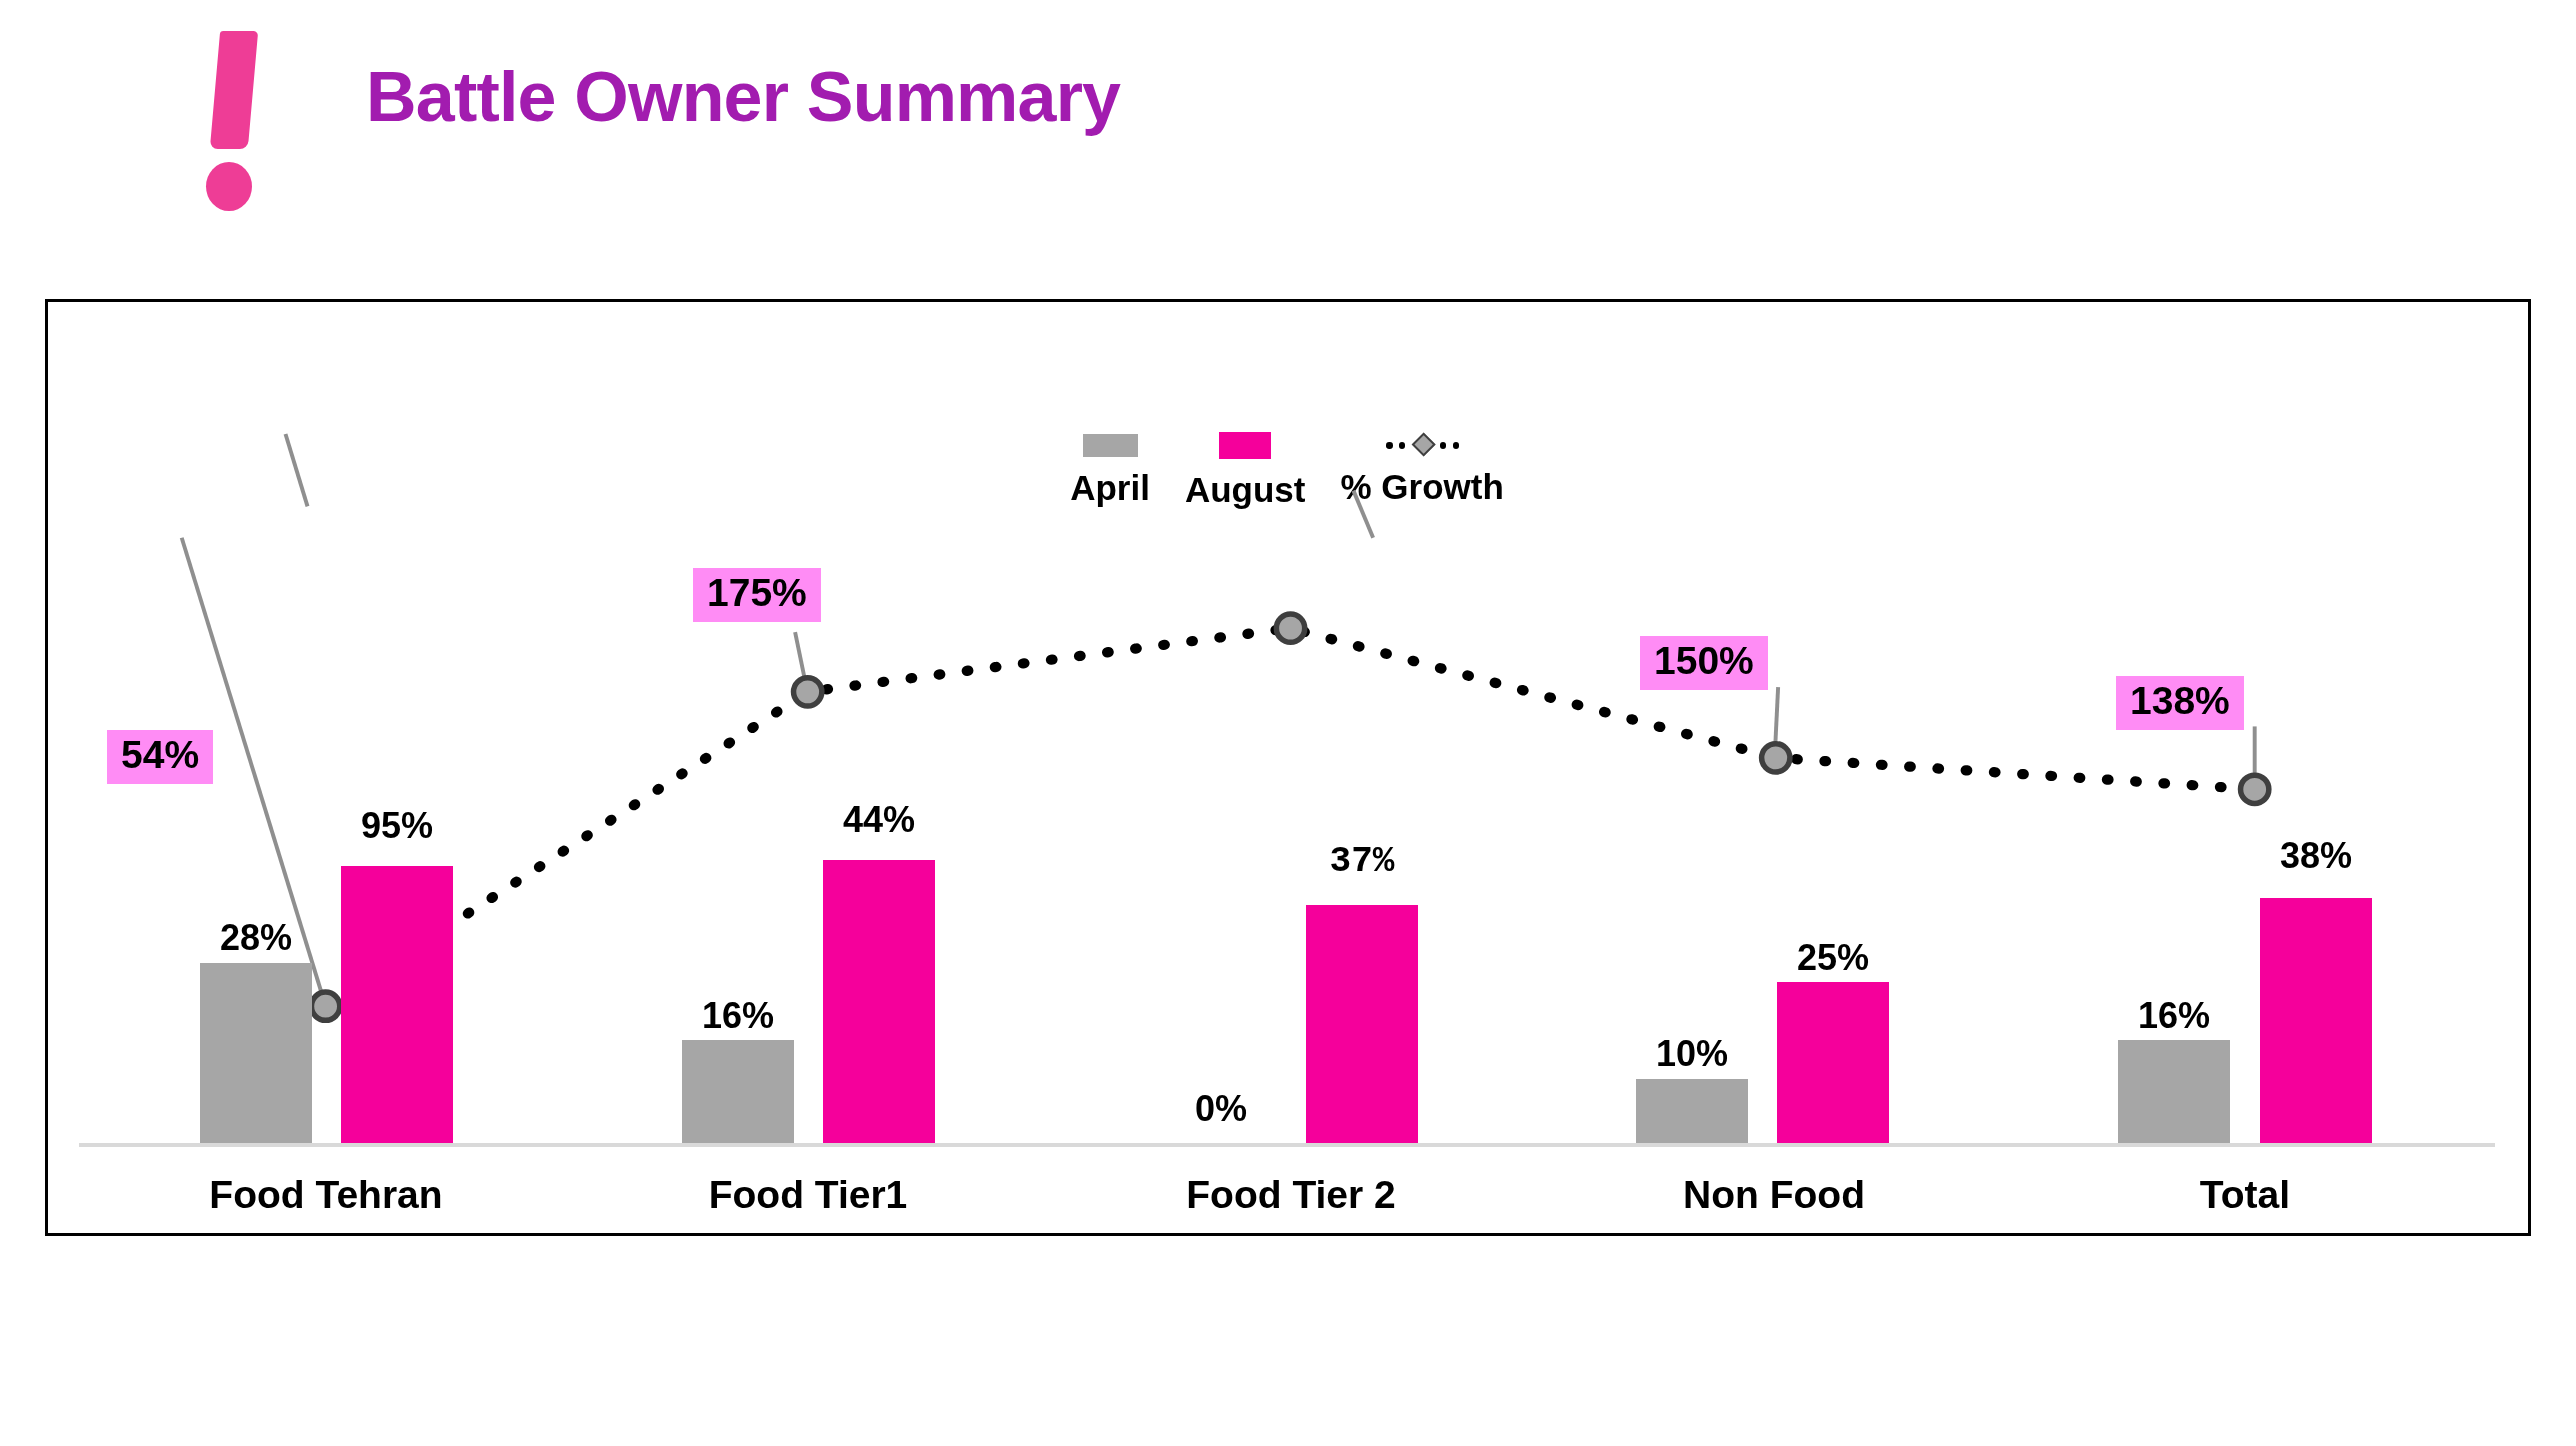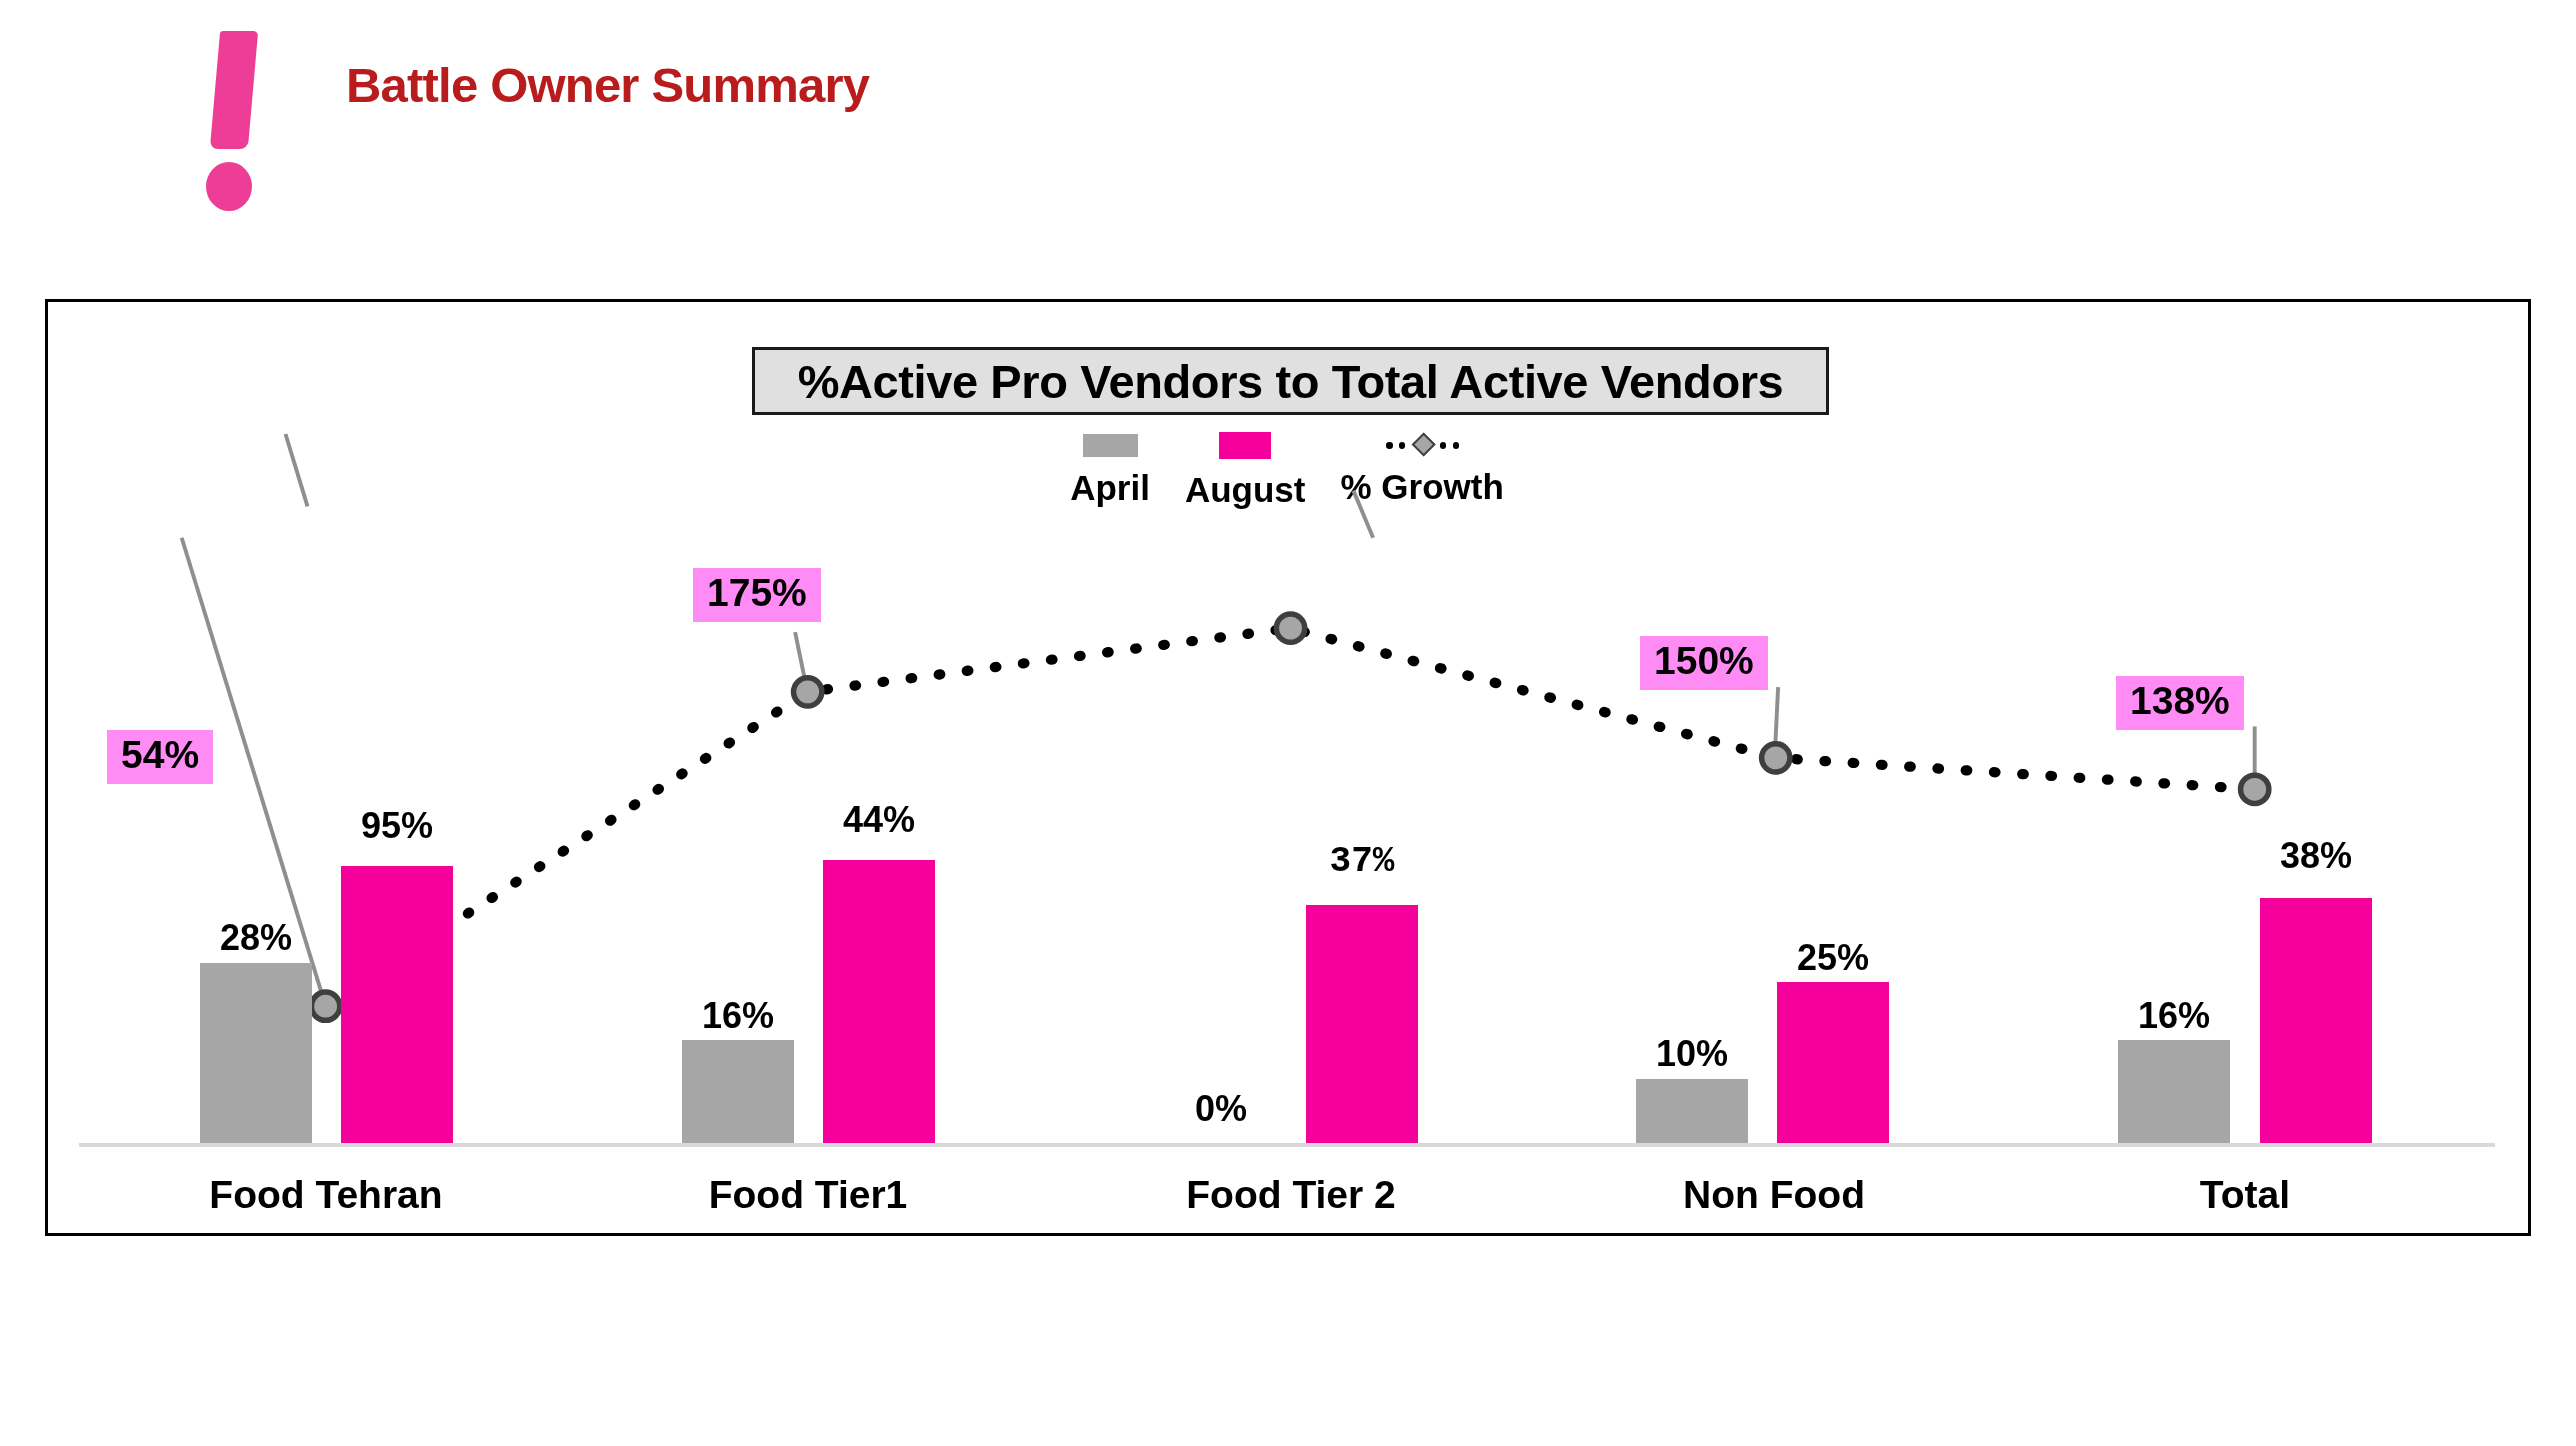--- a/index.html
+++ b/index.html
@@ -44,25 +44,25 @@
     position: absolute;
     left: 4.7px;
     top: 131px;
     width: 46px;
     height: 49px;
     background: #ee3d96;
     border-radius: 50%;
   }
   #slide-title {
     position: absolute;
-    left: 346px;
+    left: 366px;
     top: 57px;
-    font-size: 49px;
-    font-weight: bold;
-    color: #b91c1c;
+    font-size: 70px;
+    font-weight: bold;
+    color: #a21caf;
     letter-spacing: -0.8px;
     white-space: nowrap;
   }
 
   
   #chart-frame {
     position: absolute;
     left: 45px;
     top: 299px;
     width: 2486px;
@@ -212,23 +212,20 @@
 <div id="slide-header">
   <div id="brand-logo">
     <div class="bar"></div>
     <div class="dot"></div>
   </div>
   <div id="slide-title">Battle Owner Summary</div>
 </div>
 
 <div id="chart-frame">
 
-  <div id="chart-title-box">
-    <span id="chart-title-text">%Active Pro Vendors to Total Active Vendors</span>
-  </div>
 
   <div id="chart-legend">
     <div class="legend-item">
       <span class="legend-swatch april"></span>
       <span class="legend-label">April</span>
     </div>
     <div class="legend-item">
       <span class="legend-swatch august"></span>
       <span class="legend-label">August</span>
     </div>

